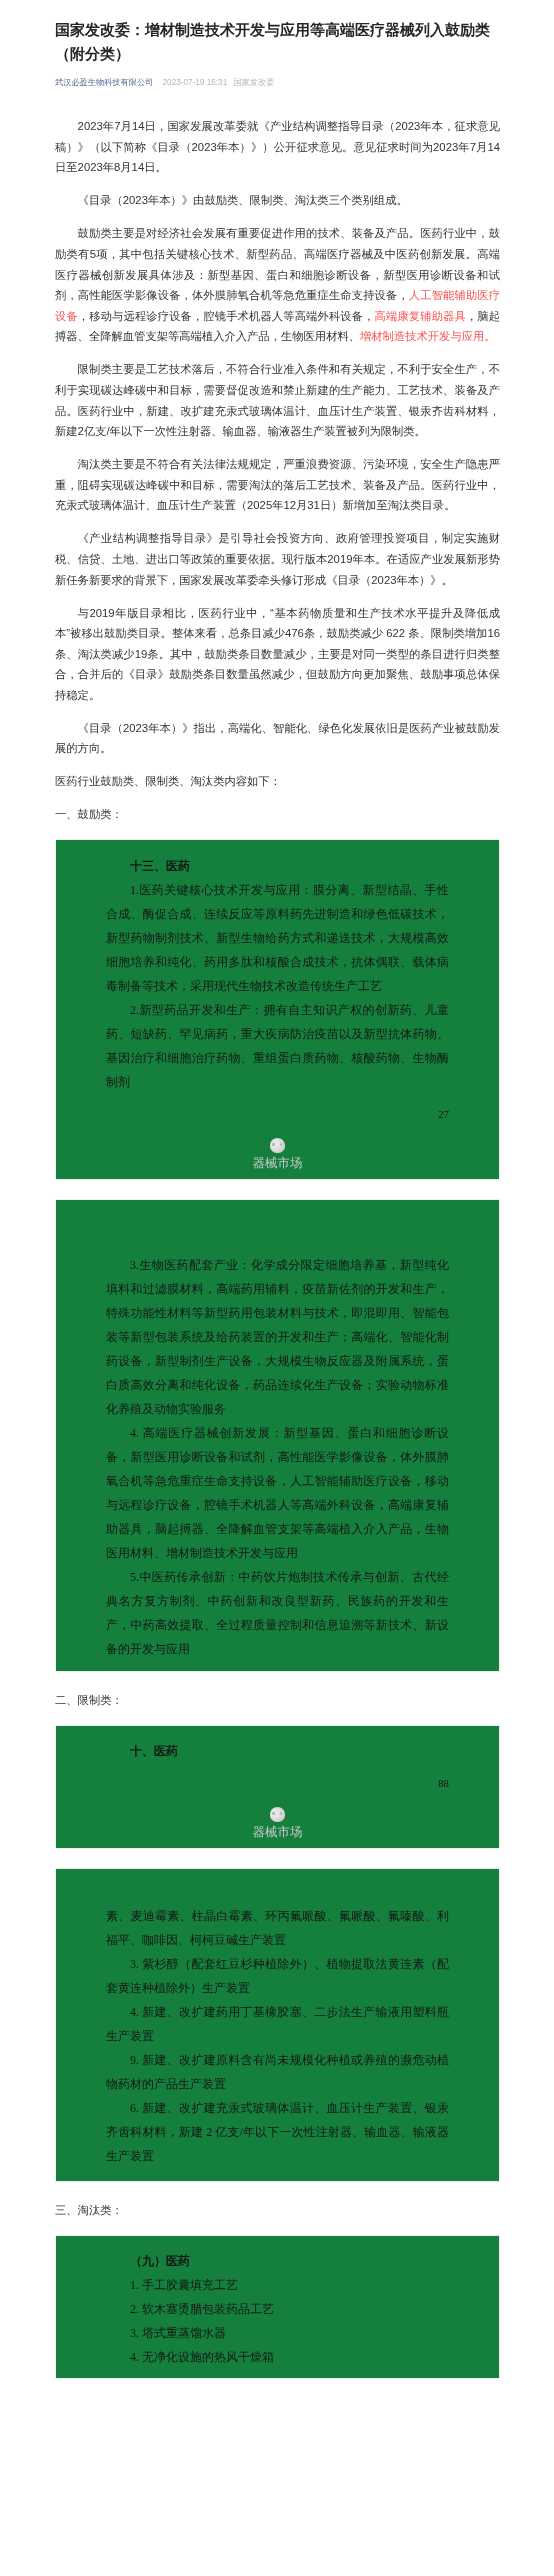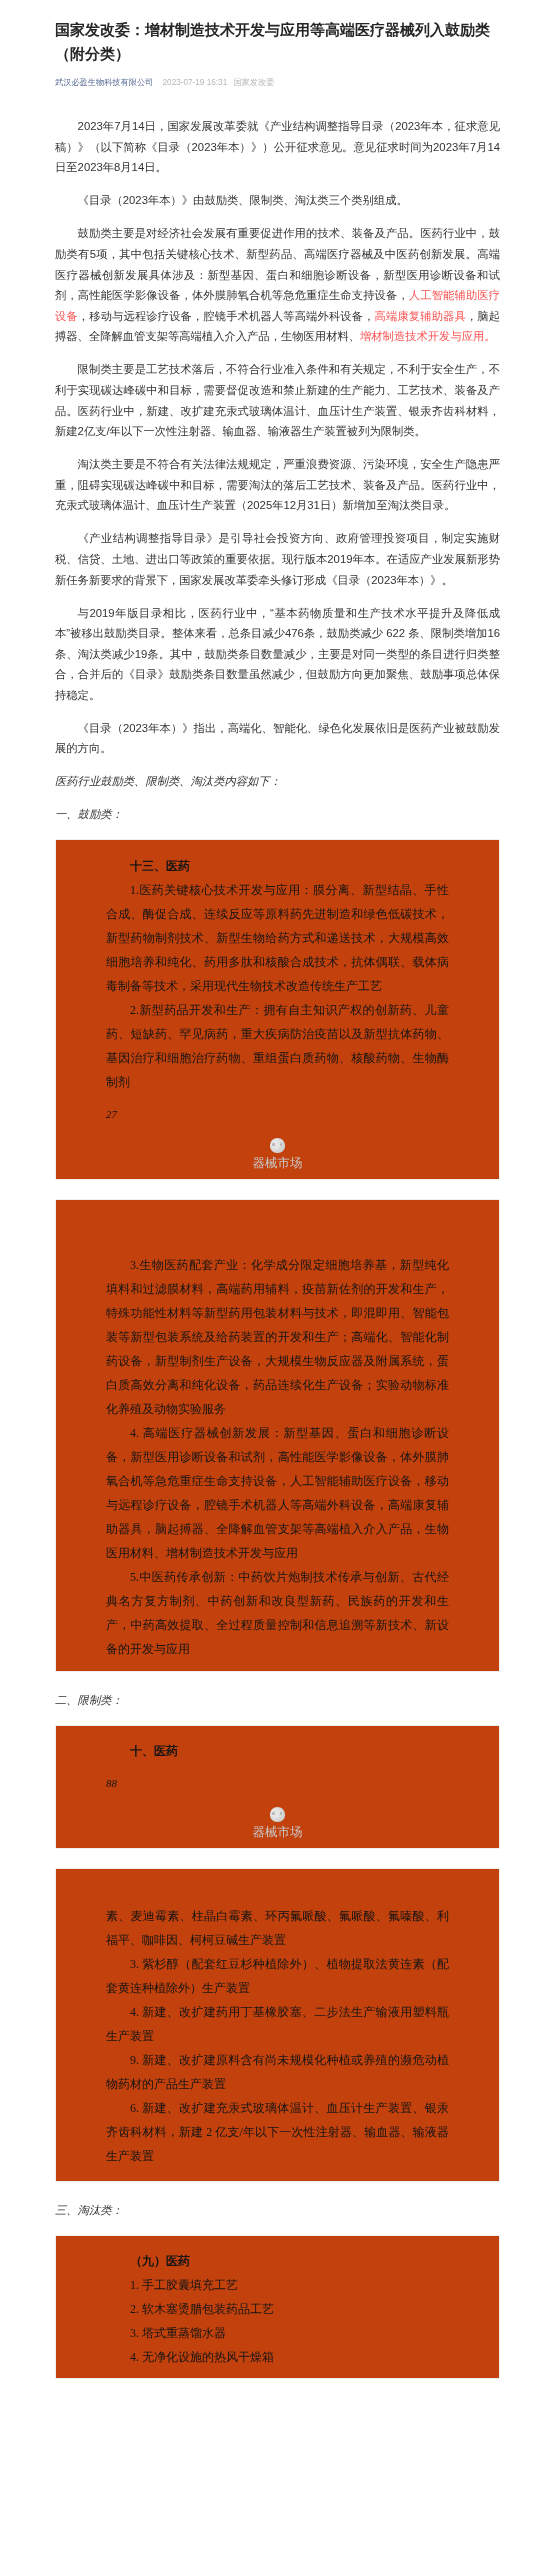--- a/index.html
+++ b/index.html
@@ -9,31 +9,31 @@
   
   h1.title{margin:0;font-size:15px;line-height:1.6;font-weight:700;color:#262626;}
   .byline{margin-top:11.3px;font-size:8.2px;line-height:1.4;}
   .byline .author{color:#576b95;text-decoration:none;margin-right:9.3px;cursor:pointer;}
   .byline .meta{color:#b7b7bb;margin-right:6.2px;}
 
   
   .article-body{margin-top:28px;}
   .article-body p.rich{margin:0 0 12.4px;font-size:11.3px;line-height:20.6px;color:#333;
                        text-align:justify;text-indent:2em;}
-  .article-body p.rich.noindent{text-indent:0;font-style:italic;}
+  .article-body p.rich.noindent{text-indent:0;}
   .red{color:#fa5151;}
 
   
-  .scan{background:#c2410c;border:0.5px solid #efefef;margin:14.4px 0 18.5px;box-sizing:border-box;
+  .scan{background:#15803d;border:0.5px solid #efefef;margin:14.4px 0 18.5px;box-sizing:border-box;
         font-family:"Liberation Serif","DejaVu Serif",serif;font-size:12px;line-height:24px;
         color:#151515;text-align:justify;}
   .scan p{margin:0;text-indent:2em;}
   .scan p.cont{text-indent:0;}
   .scan .scan-heading{font-weight:700;}
-  .scan .pgnum{text-align:left;text-indent:0;font-size:10.8px;margin-top:8.2px;font-style:italic;}
+  .scan .pgnum{text-align:right;text-indent:0;font-size:10.8px;margin-top:8.2px;}
   .scan .wm{display:flex;justify-content:flex-end;align-items:center;gap:4.6px;margin-top:12.4px;
             color:#c9c9c9;font-family:"Liberation Sans",sans-serif;font-size:12.4px;line-height:1;flex-direction:column;}
   .wm-logo{width:15.5px;height:14.4px;border-radius:50% 50% 46% 46%;
            background:radial-gradient(circle at 35% 40%,#e6e6e6 0 28%,#d3d3d3 60%,#c4c4c4);
            display:inline-block;position:relative;}
   .wm-logo:before{content:"";position:absolute;left:2.6px;top:4.6px;width:2.6px;height:2.6px;border-radius:50%;background:#b5b5b5;}
   .wm-logo:after{content:"";position:absolute;right:3.1px;top:4.6px;width:2.6px;height:2.6px;border-radius:50%;background:#b5b5b5;}
   .scan-a{padding:13.4px 50px 9.3px;}
   .scan-b{padding:53px 50px 10.3px;}
   .scan-c{padding:12.4px 50px 9.3px;}

